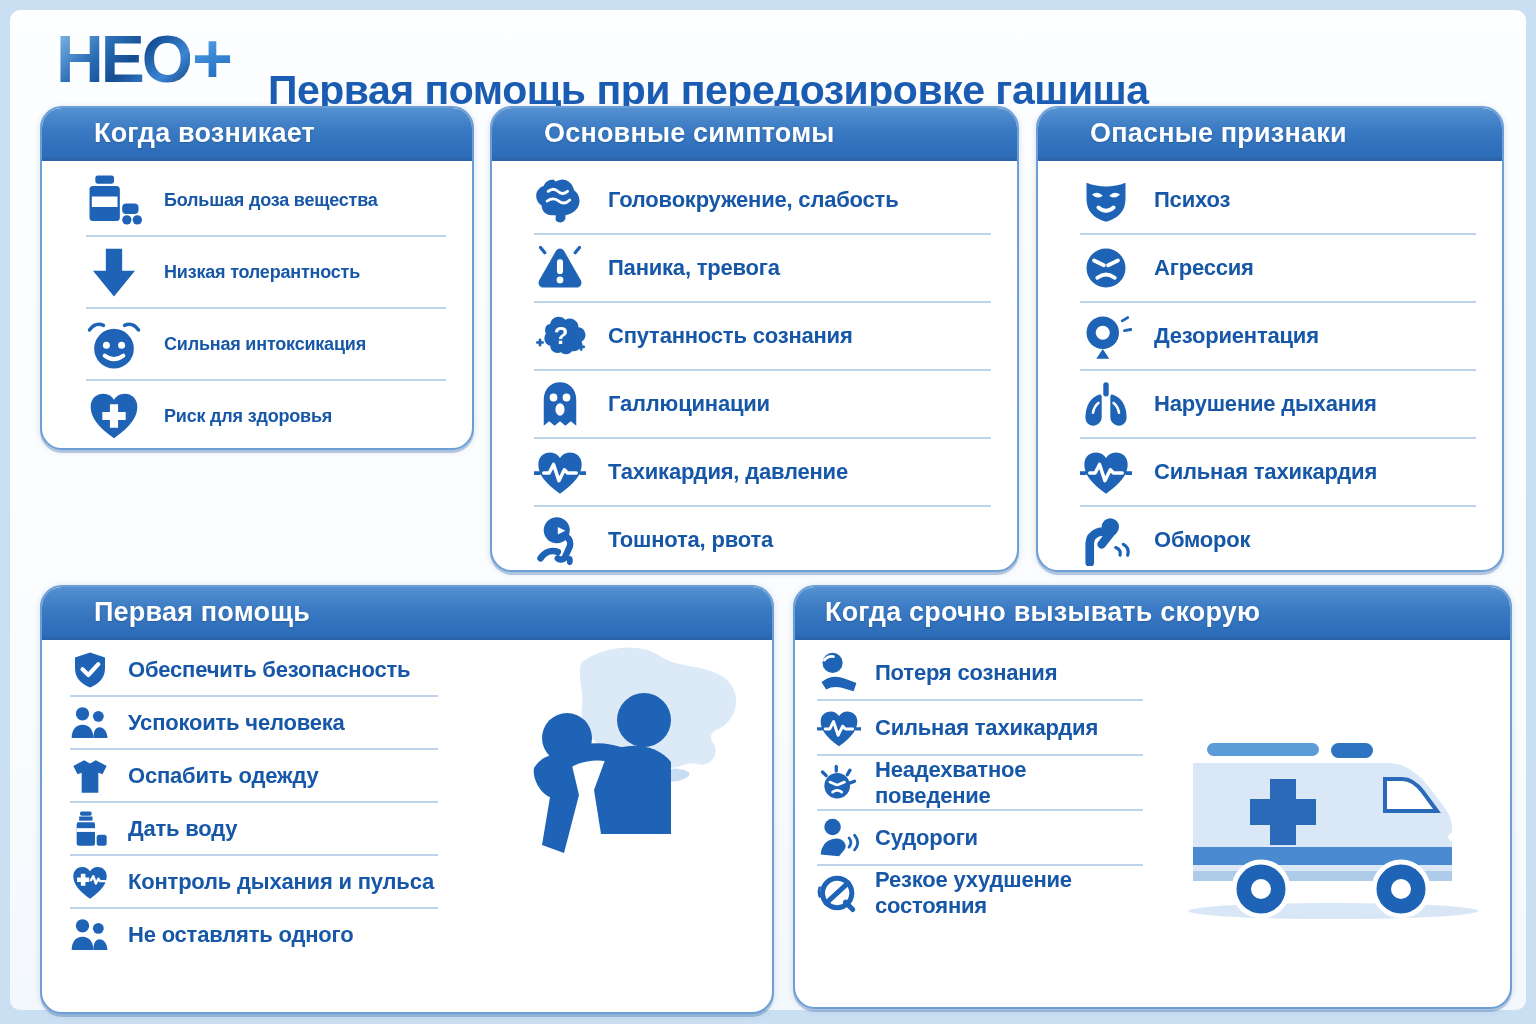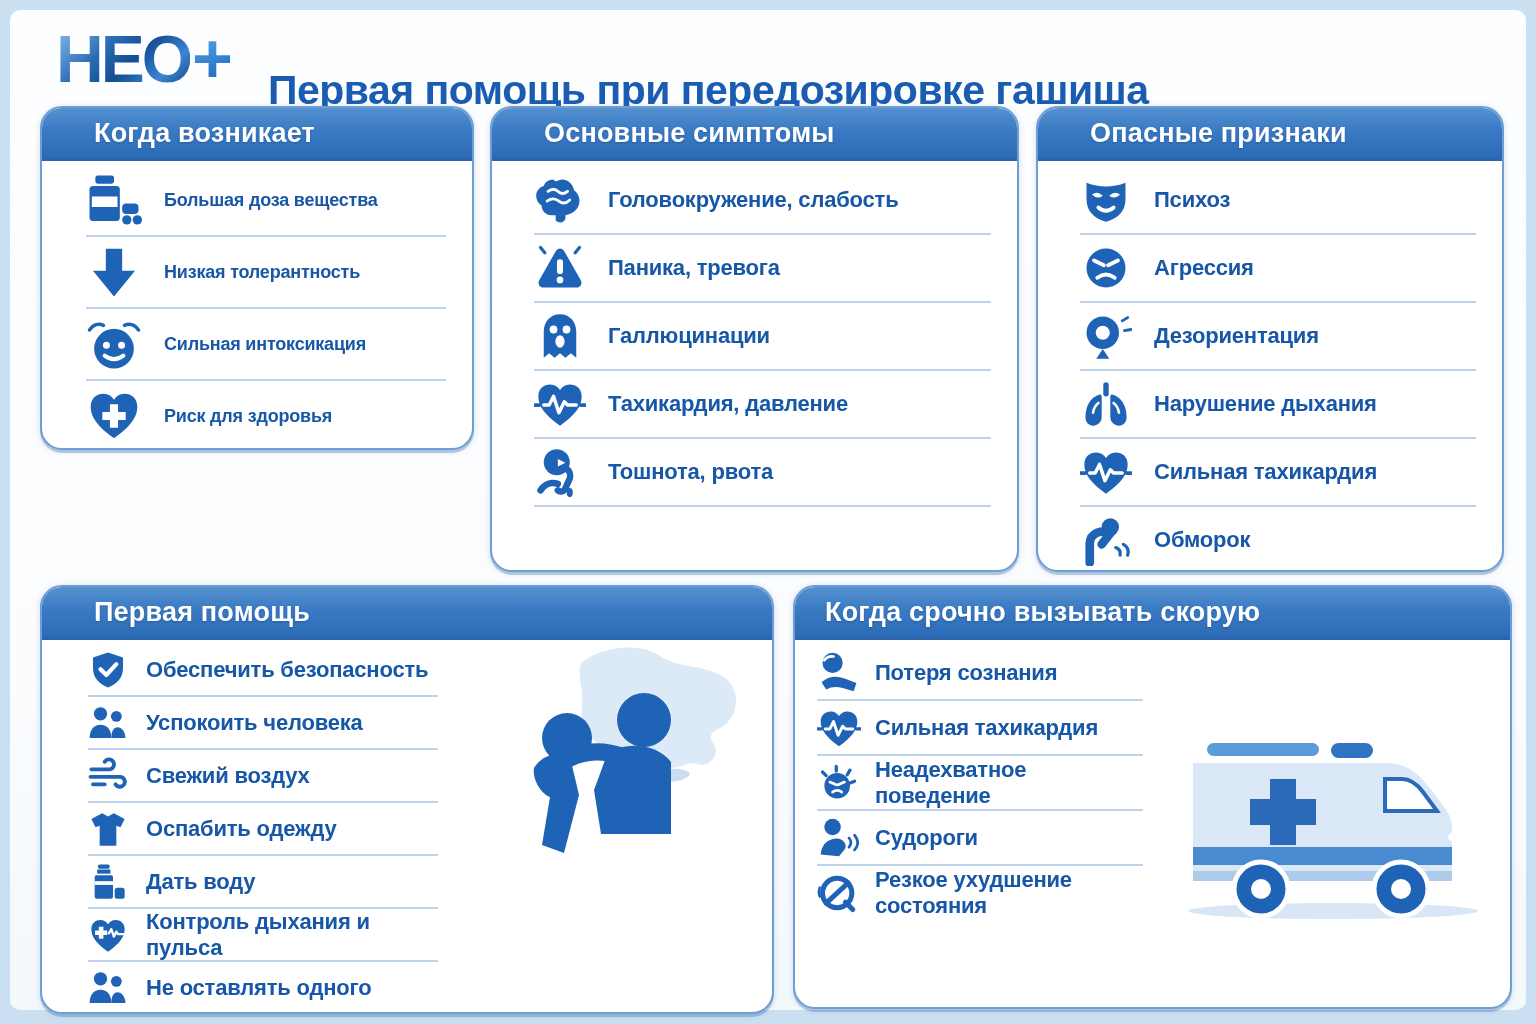--- a/index.html
+++ b/index.html
@@ -49,21 +49,21 @@
   ul.items{list-style:none;margin:0;display:flex;flex-direction:column;}
   ul.items li{display:flex;align-items:center;border-bottom:2px solid #bdd3ec;}
   ul.items li:last-child{border-bottom:none;}
   ul.items.keep-last li:last-child{border-bottom:2px solid #bdd3ec;}
   .ic{flex:0 0 auto;display:flex;align-items:center;justify-content:center;}
   .ic svg{width:100%;height:100%;}
   .lbl{font-weight:bold;color:#1757a8;letter-spacing:-.2px;}
   
   .list-a{padding:4px 26px 2px 44px;} .list-a li{gap:22px;height:70px;} .list-a .ic{width:56px;height:56px;} .list-a .lbl{font-size:18px;}
   .list-b{padding:6px 26px 2px 42px;} .list-b li{gap:22px;height:66px;} .list-b .ic{width:52px;height:52px;} .list-b .lbl{font-size:22px;}
-  .list-c{padding:4px 24px 2px 46px;width:420px;box-sizing:border-box;} .list-c li{gap:18px;height:51px;} .list-c .ic{width:40px;height:40px;} .list-c .lbl{font-size:22px;}
+  .list-c{padding:4px 24px 2px 28px;width:420px;box-sizing:border-box;text-align:right;} .list-c li{gap:18px;height:51px;} .list-c .ic{width:40px;height:40px;} .list-c .lbl{font-size:22px;}
   .list-d{padding:6px 24px 2px 22px;width:372px;box-sizing:border-box;} .list-d li{gap:14px;height:53px;} .list-d .ic{width:44px;height:44px;} .list-d .lbl{font-size:22px;}
   .illus{position:absolute;}
 </style>
 </head>
 <body>
 
 <svg width="0" height="0" style="position:absolute" aria-hidden="true">
   <defs>
     <symbol id="sym-pill-bottle" viewBox="0 0 48 48">
       <rect x="8" y="3" width="16" height="7" rx="2" fill="#1e63b5"></rect>
@@ -276,20 +276,28 @@
         <span class="ic">
             <svg>
               <use href="#sym-warning-triangle"></use>
             </svg>
           </span>
         <span class="lbl">Паника, тревога</span>
       </li>
       <li>
         <span class="ic">
             <svg>
+              <use href="#sym-confused-thought"></use>
+            </svg>
+          </span>
+        <span class="lbl">Спутанность сознания</span>
+      </li>
+      <li>
+        <span class="ic">
+            <svg>
               <use href="#sym-ghost"></use>
             </svg>
           </span>
         <span class="lbl">Галлюцинации</span>
       </li>
       <li>
         <span class="ic">
             <svg>
               <use href="#sym-heart-pulse"></use>
             </svg>
@@ -376,28 +384,20 @@
           </span>
         <span class="lbl">Обеспечить безопасность</span>
       </li>
       <li>
         <span class="ic">
             <svg>
               <use href="#sym-people"></use>
             </svg>
           </span>
         <span class="lbl">Успокоить человека</span>
-      </li>
-      <li>
-        <span class="ic">
-            <svg>
-              <use href="#sym-wind"></use>
-            </svg>
-          </span>
-        <span class="lbl">Свежий воздух</span>
       </li>
       <li>
         <span class="ic">
             <svg>
               <use href="#sym-tshirt"></use>
             </svg>
           </span>
         <span class="lbl">Оспабить одежду</span>
       </li>
       <li>

